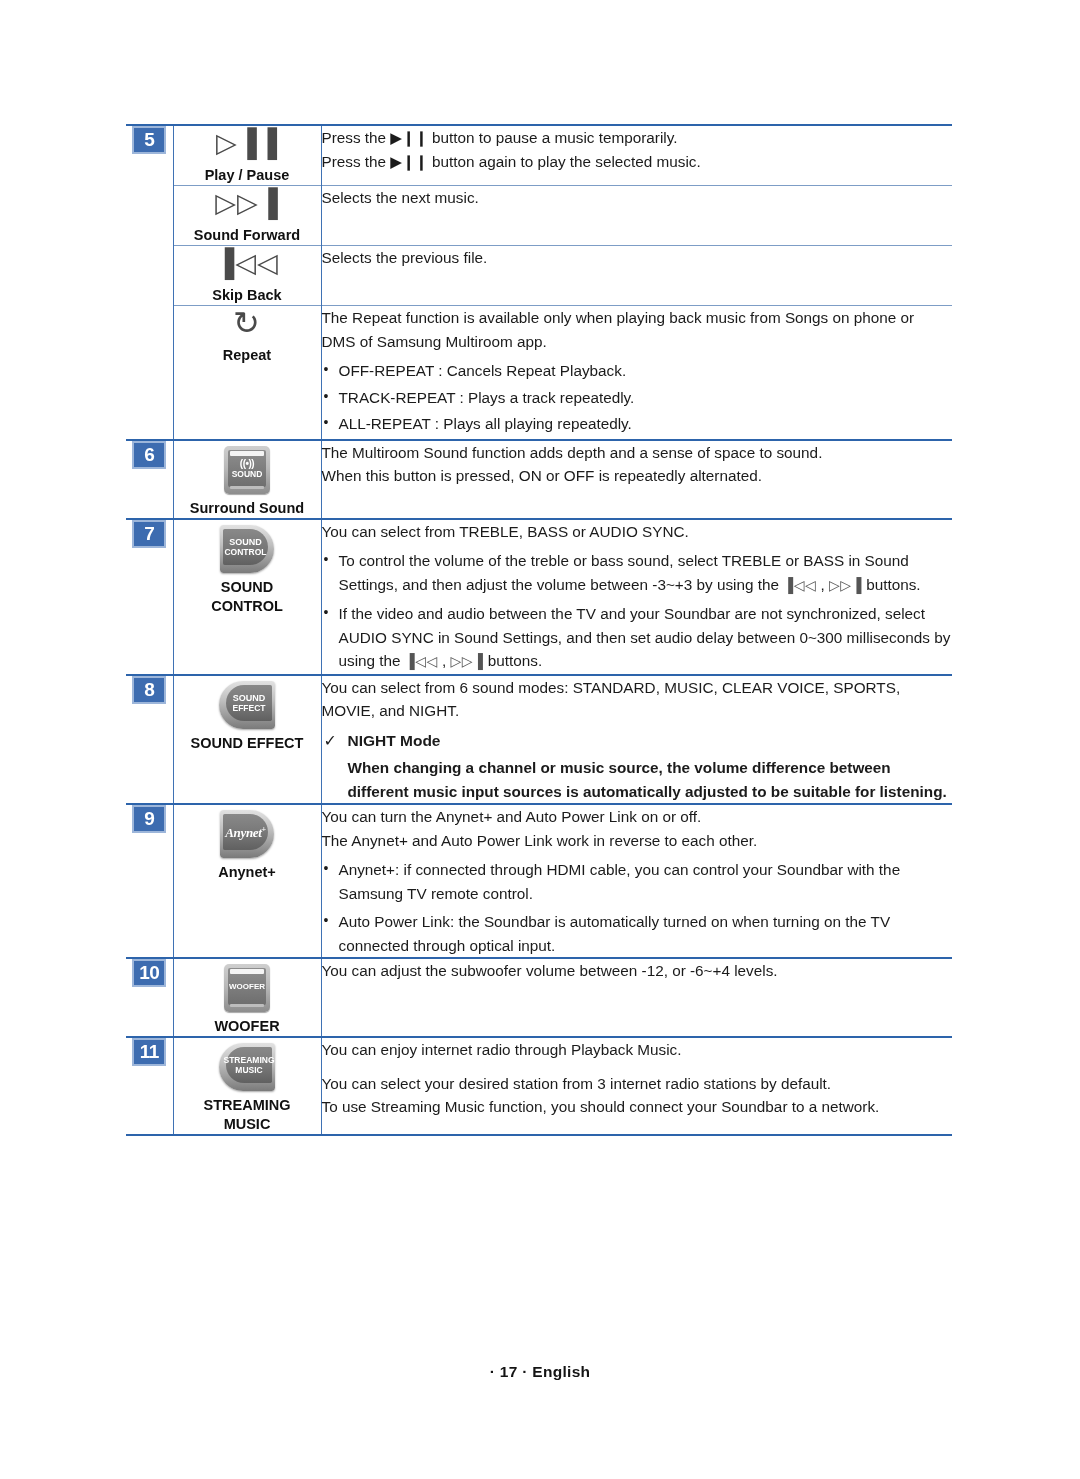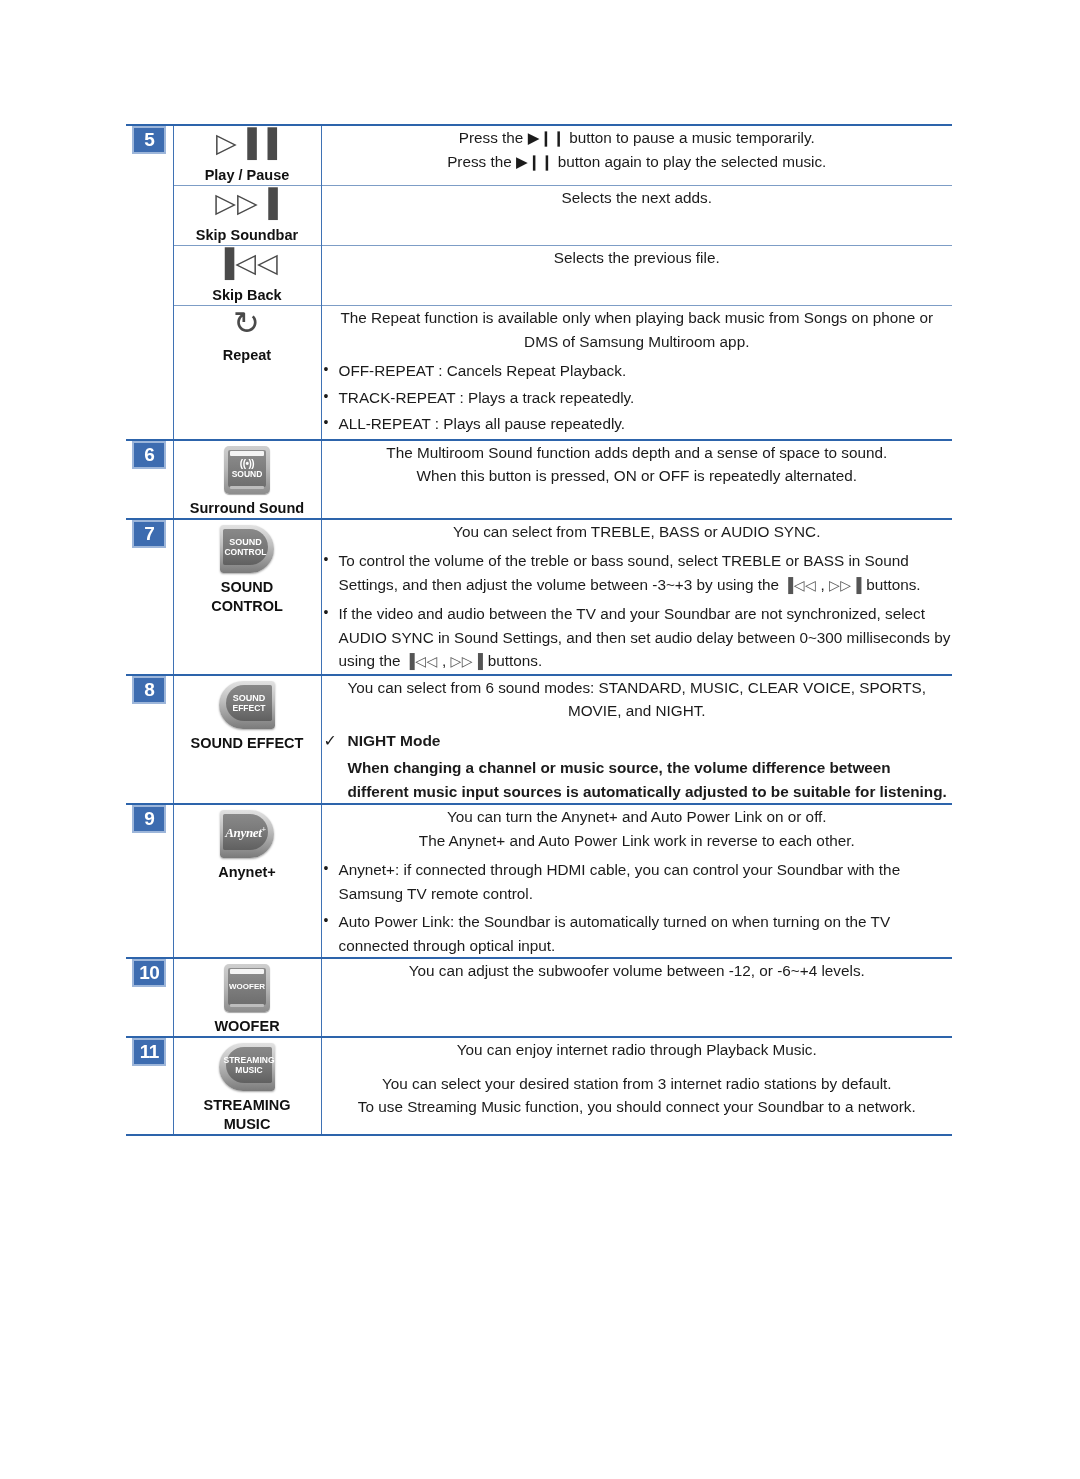--- a/index.html
+++ b/index.html
@@ -191,21 +191,21 @@
   }
   .face .anynet sup { font-size: 8px; }
 
   
   .cell-desc {
     padding: 10px 12px 12px 14px;
     font-size: 15.3px;
     line-height: 23.5px;
     color: #1b1b1b;
   }
-  .cell-desc p { margin: 0; text-align: center; }
+  .cell-desc p { margin: 0; }
   .cell-desc p.gap { margin-top: 10px; }
   .bullets { margin: 6px 0 0 0; padding: 0; list-style: none; }
   .bullets li {
     position: relative;
     padding-left: 17px;
     margin-bottom: 5px;
   }
   .bullets li:last-child { margin-bottom: 0; }
   .bullets li::before {
     content: "\2022";
@@ -270,24 +270,24 @@
         </td>
         <td class="cell-desc">
           <p>Press the ▶❙❙ button to pause a music temporarily.</p>
           <p>Press the ▶❙❙ button again to play the selected music.</p>
         </td>
       </tr>
 
       <tr class="minor">
         <td class="cell-btn">
           <span class="btn-glyph">▷▷▐</span>
-          <span class="btn-caption">Skip Soundbar</span>
-        </td>
-        <td class="cell-desc">
-          <p>Selects the next adds.</p>
+          <span class="btn-caption">Sound Forward</span>
+        </td>
+        <td class="cell-desc">
+          <p>Selects the next music.</p>
         </td>
       </tr>
 
       <tr class="minor">
         <td class="cell-btn">
           <span class="btn-glyph">▐◁◁</span>
           <span class="btn-caption">Skip Back</span>
         </td>
         <td class="cell-desc">
           <p>Selects the previous file.</p>
@@ -297,21 +297,21 @@
       <tr class="minor">
         <td class="cell-btn">
           <span class="btn-glyph" style="font-size:32px;">↻</span>
           <span class="btn-caption">Repeat</span>
         </td>
         <td class="cell-desc">
           <p>The Repeat function is available only when playing back music from Songs on phone or DMS of Samsung Multiroom app.</p>
           <ul class="bullets tight">
             <li><b>OFF-REPEAT</b><span> : Cancels Repeat Playback.</span></li>
             <li><b>TRACK-REPEAT</b><span> : Plays a track repeatedly.</span></li>
-            <li><b>ALL-REPEAT</b><span> : Plays all pause repeatedly.</span></li>
+            <li><b>ALL-REPEAT</b><span> : Plays all playing repeatedly.</span></li>
           </ul>
         </td>
       </tr>
 
       <tr class="major">
         <td class="cell-num">
           <span class="badge">6</span>
         </td>
         <td class="cell-btn">
           <span class="btn-art-wrap">
@@ -452,14 +452,15 @@
         <td class="cell-desc">
           <p>You can enjoy internet radio through Playback Music.</p>
           <p class="gap">You can select your desired station from 3 internet radio stations by default.</p>
           <p>To use Streaming Music function, you should connect your Soundbar to a network.</p>
         </td>
       </tr>
 
     </tbody>
   </table>
 
+  <div class="footer">· 17 · English</div>
 
 </div>
 
 </body></html>

